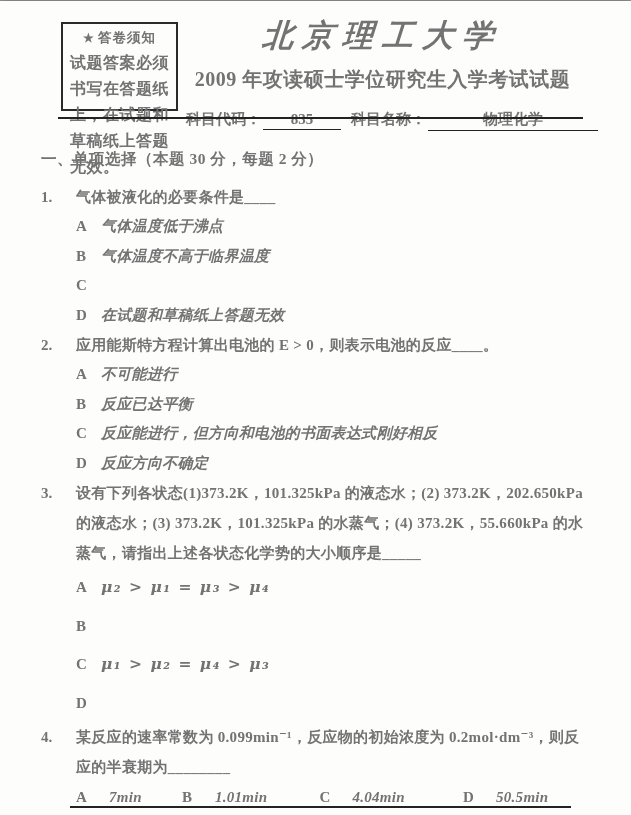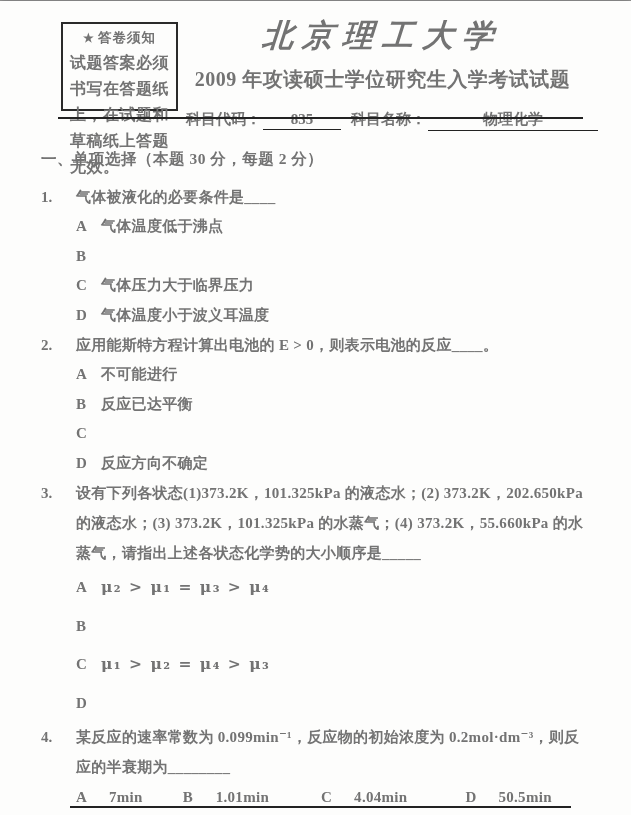--- a/index.html
+++ b/index.html
@@ -69,21 +69,21 @@
     font-size:15.5px; font-weight:bold; letter-spacing:.5px;
     margin:0 0 9px; line-height:28px;
   }
   .question { margin:0; }
   .q-row { display:flex; line-height:30px; }
   .q-num { width:35px; flex-shrink:0; }
   .q-stem { flex:1; letter-spacing:.3px; }
   .options { margin-left:35px; }
   .option { display:flex; line-height:29.5px; }
   .opt-label { width:25px; flex-shrink:0; font-family:"Liberation Serif",serif; }
-  .opt-text { letter-spacing:.3px; }
+  .opt-text { letter-spacing:.3px;font-style:italic; }
   .math .opt-text {
     font-family:"DejaVu Serif","Liberation Serif",serif;
     font-weight:bold; letter-spacing:1.5px;
     font-size:15.5px;
   }
   .q3 .option { line-height:38.5px; }
   .options-inline {
     display:flex; margin-left:35px; line-height:30px;
     column-gap:0;
   }
@@ -131,48 +131,49 @@
         <span class="q-num">1.</span>
         <span class="q-stem">气体被液化的必要条件是____</span>
       </div>
       <div class="options">
         <div class="option">
           <span class="opt-label">A</span>
           <span class="opt-text">气体温度低于沸点</span>
         </div>
         <div class="option">
           <span class="opt-label">B</span>
-        </div>
-        <div class="option">
-          <span class="opt-label">C</span>
-          <span class="opt-text">气体压力大于临界压力</span>
-        </div>
-        <div class="option">
-          <span class="opt-label">D</span>
-          <span class="opt-text">气体温度小于波义耳温度</span>
+          <span class="opt-text">气体温度不高于临界温度</span>
+        </div>
+        <div class="option">
+          <span class="opt-label">C</span>
+        </div>
+        <div class="option">
+          <span class="opt-label">D</span>
+          <span class="opt-text">在试题和草稿纸上答题无效</span>
         </div>
       </div>
     </div>
 
     <div class="question">
       <div class="q-row">
         <span class="q-num">2.</span>
         <span class="q-stem">应用能斯特方程计算出电池的 E &gt; 0，则表示电池的反应____。</span>
       </div>
       <div class="options">
         <div class="option">
           <span class="opt-label">A</span>
           <span class="opt-text">不可能进行</span>
         </div>
         <div class="option">
           <span class="opt-label">B</span>
           <span class="opt-text">反应已达平衡</span>
         </div>
         <div class="option">
           <span class="opt-label">C</span>
+          <span class="opt-text">反应能进行，但方向和电池的书面表达式刚好相反</span>
         </div>
         <div class="option">
           <span class="opt-label">D</span>
           <span class="opt-text">反应方向不确定</span>
         </div>
       </div>
     </div>
 
     <div class="question q3">
       <div class="q-row">

